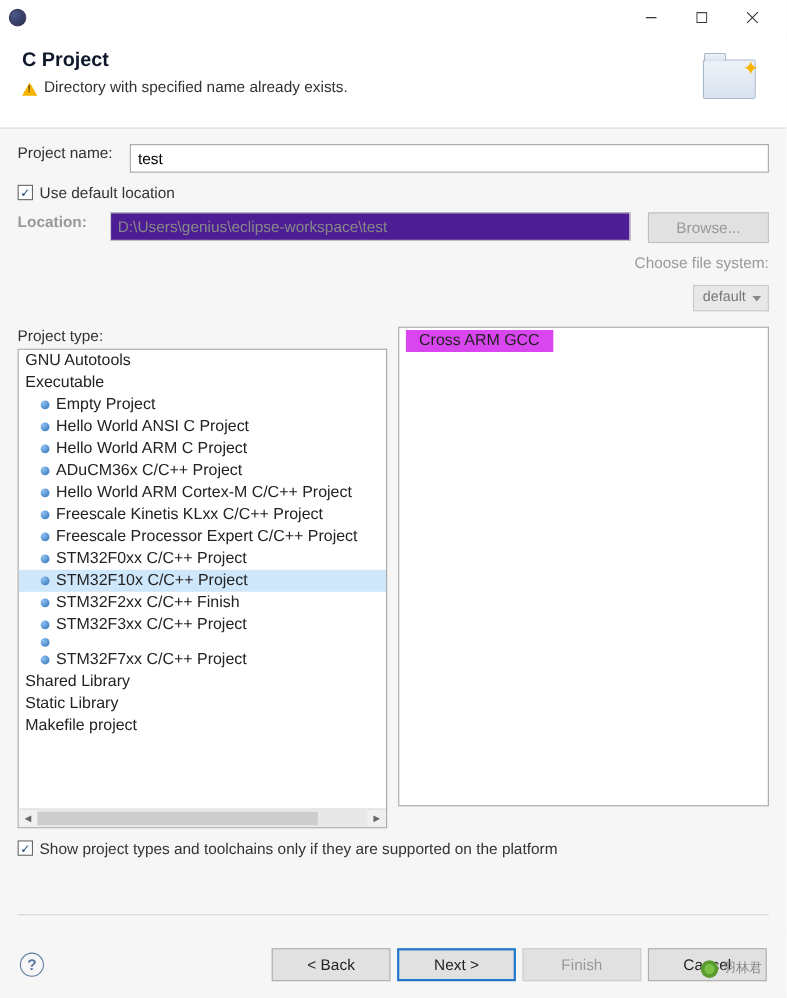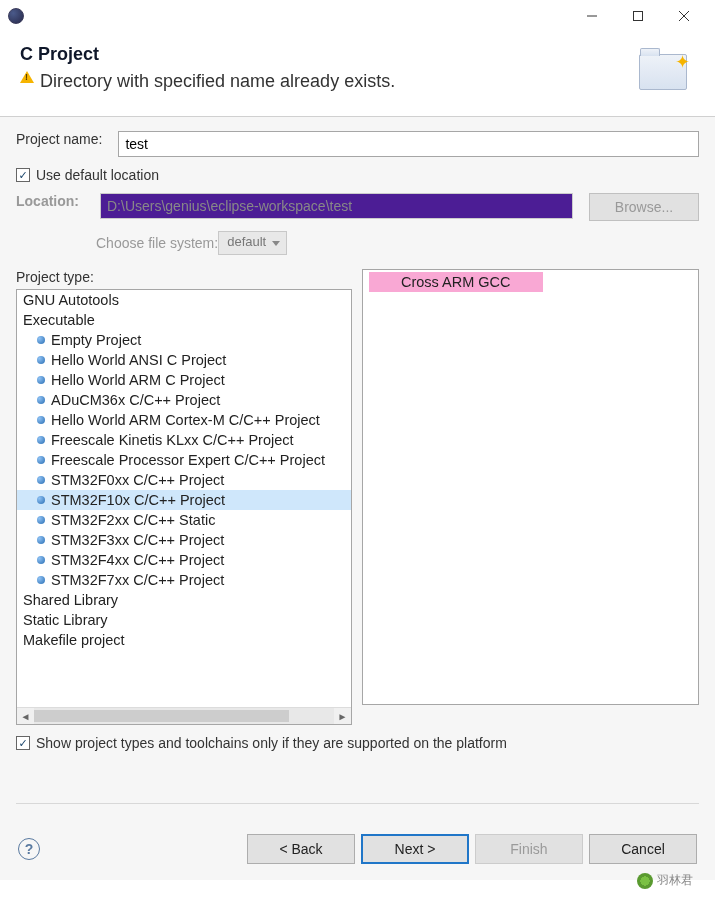--- a/index.html
+++ b/index.html
@@ -57,23 +57,23 @@
       flex: 1;
     }
     .header h1 {
       margin: 0 0 6px 0;
       font-size: 18px;
       font-weight: 600;
       color: #0f172a;
     }
     .header .warning-row {
       display: flex;
-      align-items: flex-start;
+      align-items: flex-end;
       gap: 6px;
-      font-size: 18px;
+      font-size: 14px;
       color: #333;
     }
     .warning-icon {
       width: 0;
       height: 0;
       border-left: 7px solid transparent;
       border-right: 7px solid transparent;
       border-bottom: 12px solid #f6b400;
       position: relative;
     }
@@ -173,25 +173,26 @@
     .browse-btn {
       width: 110px;
       height: 28px;
       background: #e1e1e1;
       border: 1px solid #c0c0c0;
       color: #999;
       font-size: 14px;
     }
     .filesys-row {
       display: flex;
-      align-items: center;
-      gap: 0;
+      align-items: flex-end;
+      gap: 12px;
       margin: 8px 0 14px 80px;
       font-size: 14px;
       color: #999;
+      flex-direction: column;
     }
     .select-box {
       height: 24px;
       padding: 2px 20px 2px 8px;
       background: #e8e8e8;
       border: 1px solid #c8c8c8;
       font-size: 13px;
       color: #777;
       position: relative;
     }
@@ -238,22 +239,22 @@
       gap: 6px;
       white-space: nowrap;
     }
     .tree-item.child {
       padding-left: 20px;
     }
     .tree-item.selected {
       background: #cfe7fb;
     }
     .tc-item {
-      padding: 2px 32px;
-      background: #f9a8d4;
+      padding: 2px 12px;
+      background: #d946ef;
       display: inline-block;
       margin: 2px 6px;
     }
     .bullet {
       width: 8px;
       height: 8px;
       border-radius: 50%;
       background: radial-gradient(circle at 30% 30%, #8fc2f4, #2b6fb4);
       flex-shrink: 0;
     }
@@ -457,29 +458,28 @@
           <div class="tree-item child">
             <div class="bullet"></div>
             <span>STM32F0xx C/C++ Project</span>
           </div>
           <div class="tree-item child selected">
             <div class="bullet"></div>
             <span>STM32F10x C/C++ Project</span>
           </div>
           <div class="tree-item child">
             <div class="bullet"></div>
-            <span>STM32F2xx C/C++ Static</span>
+            <span>STM32F2xx C/C++ Finish</span>
           </div>
           <div class="tree-item child">
             <div class="bullet"></div>
             <span>STM32F3xx C/C++ Project</span>
           </div>
           <div class="tree-item child">
             <div class="bullet"></div>
-            <span>STM32F4xx C/C++ Project</span>
           </div>
           <div class="tree-item child">
             <div class="bullet"></div>
             <span>STM32F7xx C/C++ Project</span>
           </div>
           <div class="tree-item">
             <span>Shared Library</span>
           </div>
           <div class="tree-item">
             <span>Static Library</span>

